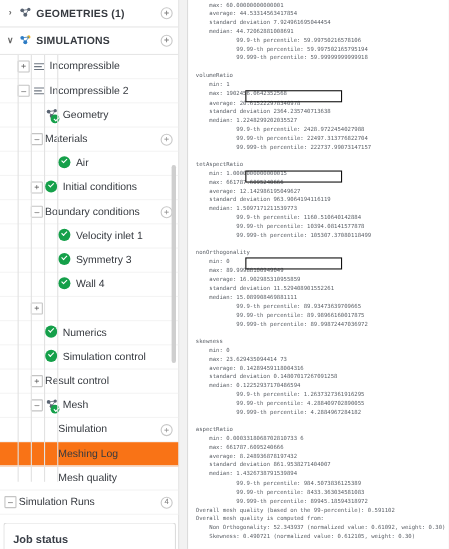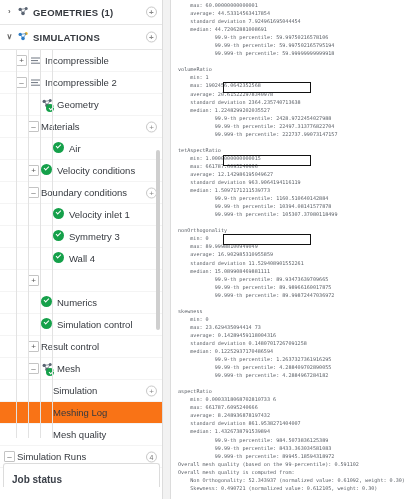--- a/index.html
+++ b/index.html
@@ -88,21 +88,21 @@
          position: relative; display: inline-block; }
   .chk:after {
     content: ""; position: absolute; left: 2.6px; top: 2.4px;
     width: 4.4px; height: 2.3px;
     border-left: 1.5px solid #fff; border-bottom: 1.5px solid #fff;
     transform: rotate(-45deg);
   }
 
   
   #jobstatus {
-    position: absolute; left: 3px; bottom: 12px; width: 157px; height: 24px;
+    position: absolute; left: 3px; bottom: 0; width: 157px; height: 24px;
     background: #fff; border: 1px solid #dcdcdc; border-bottom: none;
     border-radius: 3px 3px 0 0;
     display: flex; align-items: flex-end;
     padding: 0 0 2px 8px;
   }
   #jobstatus .t { font-size: 10px; font-weight: bold; color: #3b4049; }
 
   
   #side-scroll {
     position: absolute; right: 2px; top: 150px;
@@ -203,21 +203,21 @@
         <div class="node">
           <span class="indent" style="width: 36px;"></span>
           <span class="twisty"></span>
           <span class="ico"><span class="chk"></span></span>
           <span class="lbl">Air</span>
         </div>
         <div class="node">
           <span class="indent" style="width: 24px;"></span>
           <span class="twisty box">+</span>
           <span class="ico"><span class="chk"></span></span>
-          <span class="lbl">Velocity conditions</span>
+          <span class="lbl">Initial conditions</span>
         </div>
         <div class="node">
           <span class="indent" style="width: 24px;"></span>
           <span class="twisty box">–</span>
           <span class="lbl">Boundary conditions</span>
           <span class="plus-badge">+</span>
         </div>
         <div class="node">
           <span class="indent" style="width: 36px;"></span>
           <span class="twisty"></span>

